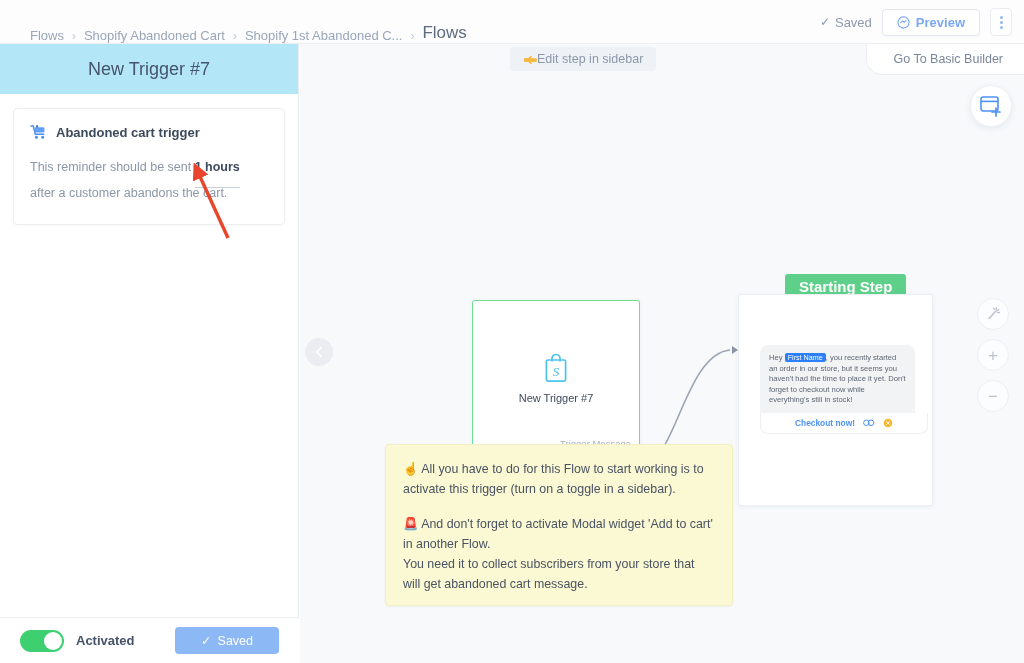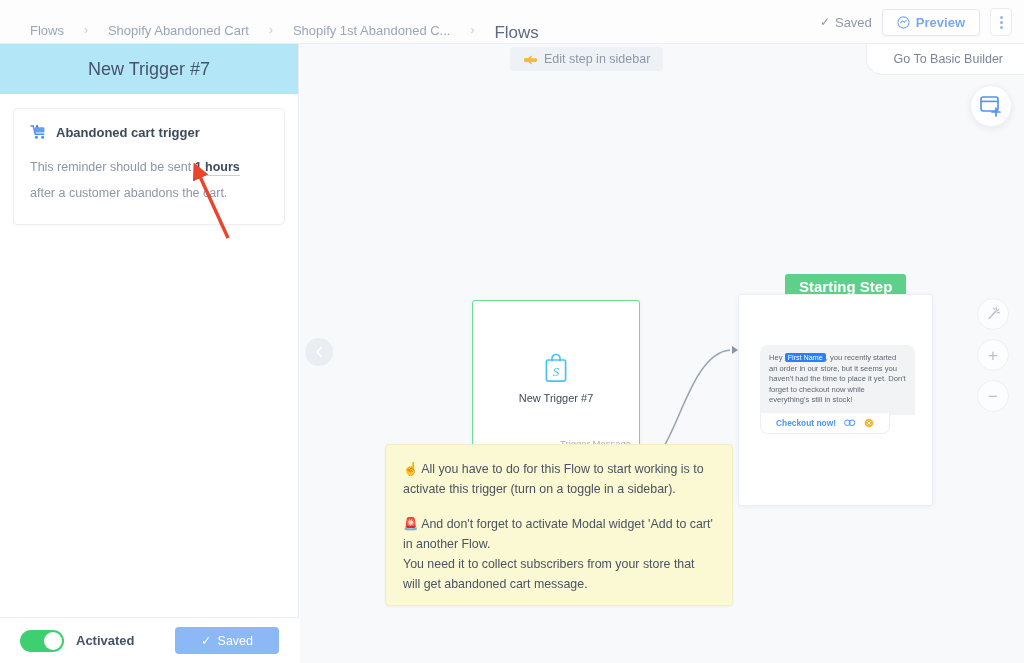--- a/index.html
+++ b/index.html
@@ -9,21 +9,21 @@
     background: #ffffff; overflow: hidden;
   }
   #app { position: relative; width: 1024px; height: 663px; }
 
   
   .topbar {
     position: absolute; left: 0; top: 0; width: 1024px; height: 44px;
     background: #fdfdfe; border-bottom: 1px solid #eceef1;
     display: flex; align-items: center;
   }
-  .crumbs { display: flex; align-items: flex-start; margin-left: 30px; gap: 20px; margin-top: 22px; }
+  .crumbs { display: flex; align-items: flex-end; margin-left: 30px; gap: 8px; margin-top: 22px; }
   .crumb {
     font-size: 13px; color: #9aa6b8; white-space: nowrap;
   }
   .crumb.link { cursor: pointer; }
   .crumb.current { font-size: 17px; color: #5d6b80; }
   .sep { font-size: 12px; color: #c3ccd9; }
 
   .topright {
     position: absolute; right: 12px; top: 0; height: 44px;
     display: flex; align-items: center; gap: 10px;
@@ -69,21 +69,21 @@
     padding: 15px 16px 18px 16px;
     box-shadow: 0 1px 3px rgba(90,110,140,.05);
   }
   .tc-head { display: flex; align-items: center; gap: 9px; margin-bottom: 14px; }
   .tc-head .label { font-size: 13px; color: #3d4a5c; font-weight: bold; }
   .tc-text {
     font-size: 12.5px; color: #8b97a8; line-height: 26px;
   }
   .tc-text .editable {
     color: #3d4a5c; font-weight: bold;
-    border-bottom: 1px solid #c9d0da; padding-bottom: 1px; cursor: pointer;
+    border-bottom: 1px solid #c9d0da; padding-bottom: 13px; cursor: pointer;
   }
   .sb-footer {
     position: absolute; left: 0; bottom: 0; width: 299px; height: 46px;
     border-top: 1px solid #eceef1; background: #fff;
     display: flex; align-items: center; padding: 0 20px;
   }
   .toggle {
     width: 44px; height: 22px; border-radius: 12px; background: #3ecf71;
     position: relative; cursor: pointer; flex: none;
   }
@@ -101,21 +101,21 @@
 
   
   .canvas {
     position: absolute; left: 300px; top: 44px;
     width: 724px; height: 619px; background: #f7f9fb; overflow: hidden;
   }
   .tip-editstep {
     position: absolute; left: 210px; top: 3px;
     background: #eef1f5; border-radius: 4px;
     padding: 5px 13px; font-size: 12.5px; color: #8c98aa;
-    display: flex; align-items: center; gap: 7px;
+    display: flex; align-items: center; 
   }
   .btn-basicbuilder {
     position: absolute; right: -1px; top: 0;
     background: #ffffff; border: 1px solid #eceef2;
     border-top: none; border-right: none;
     border-radius: 0 0 0 16px;
     padding: 8px 22px 8px 26px; font-size: 12.5px; color: #7a879a;
     cursor: pointer;
   }
   .btn-addcard {
@@ -188,21 +188,21 @@
     position: absolute; left: 21px; top: 50px; width: 155px;
     background: #f2f3f5; border-radius: 8px 8px 0 0;
     padding: 8px 9px 9px 9px;
     font-size: 7.6px; line-height: 10.5px; color: #5d6673;
   }
   .var-chip {
     background: #2d7ff9; color: #ffffff; border-radius: 2px;
     padding: 0 3px; font-size: 7.2px;
   }
   .bubble-cta {
-    position: absolute; left: 21px; top: 118px; width: 130px; height: 21px;
+    position: absolute; left: 21px; top: 118px; width: 168px; height: 21px;
     background: #ffffff; border: 1px solid #eceef1; border-top: none;
     border-radius: 0 0 8px 8px;
     display: flex; align-items: center; justify-content: center; gap: 8px;
   }
   .bubble-cta .cta-txt { font-size: 8.4px; color: #4d93f5; font-weight: bold; }
   .msg-inport {
     position: absolute; left: 432px; top: 302px;
     width: 0; height: 0;
     border-left: 6px solid #8a95a4;
     border-top: 4px solid transparent; border-bottom: 4px solid transparent;

